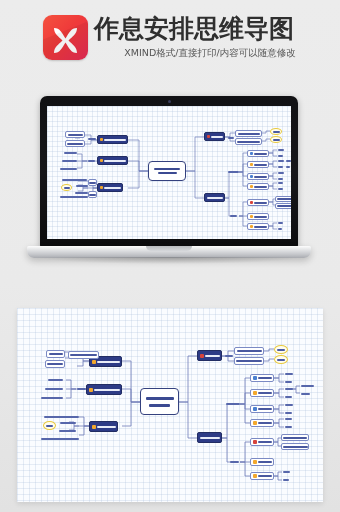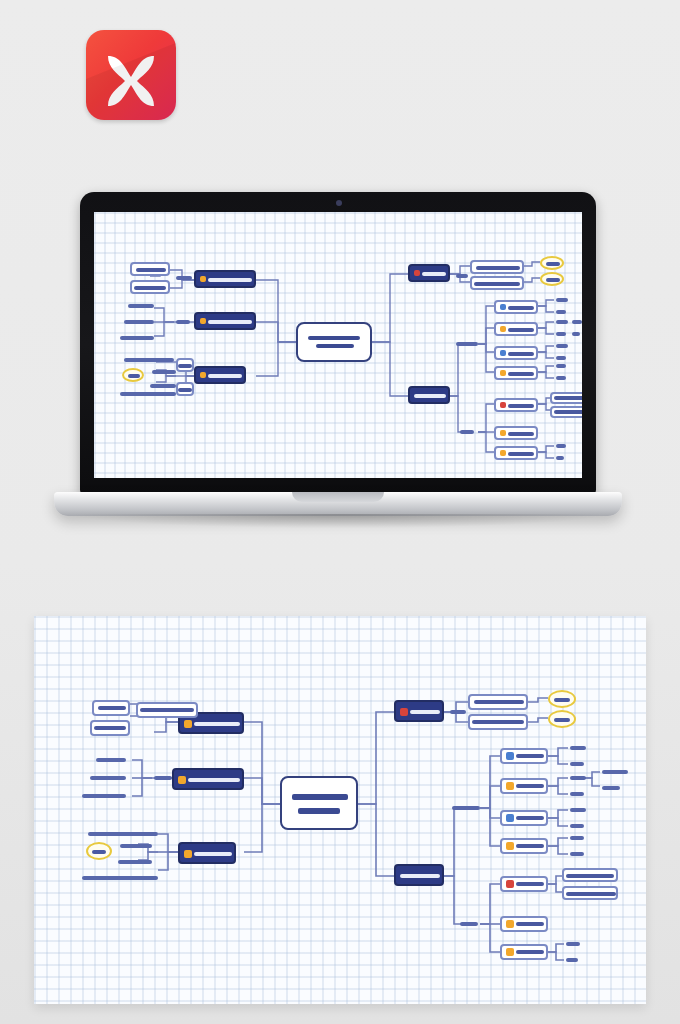--- a/index.html
+++ b/index.html
@@ -166,20 +166,22 @@
 
   <div id="header">
     <div id="logo-wrap">
       <div id="logo">
         <svg class="xm-glyph" viewBox="0 0 45 45">
           <path d="M11 13 C17 13 19 18 22.5 23.5 C26 18 28 13 34 13 C34 19 29.5 21.5 25.5 25.5 C29.5 29.5 34 32 34 38 C28 38 26 33 22.5 27.5 C19 33 17 38 11 38 C11 32 15.5 29.5 19.5 25.5 C15.5 21.5 11 19 11 13 Z" fill="#ffffff"></path>
         </svg>
       </div>
     </div>
     <div id="title-block">
+      <div id="main-title">作息安排思维导图</div>
+      <div id="sub-title">XMIND格式/直接打印/内容可以随意修改</div>
     </div>
   </div>
 
   <div id="laptop">
     <div id="lid">
       <div id="webcam"></div>
       <div id="screen">
         <div class="grid"></div>
         <div class="map">
           <svg width="244" height="133">

